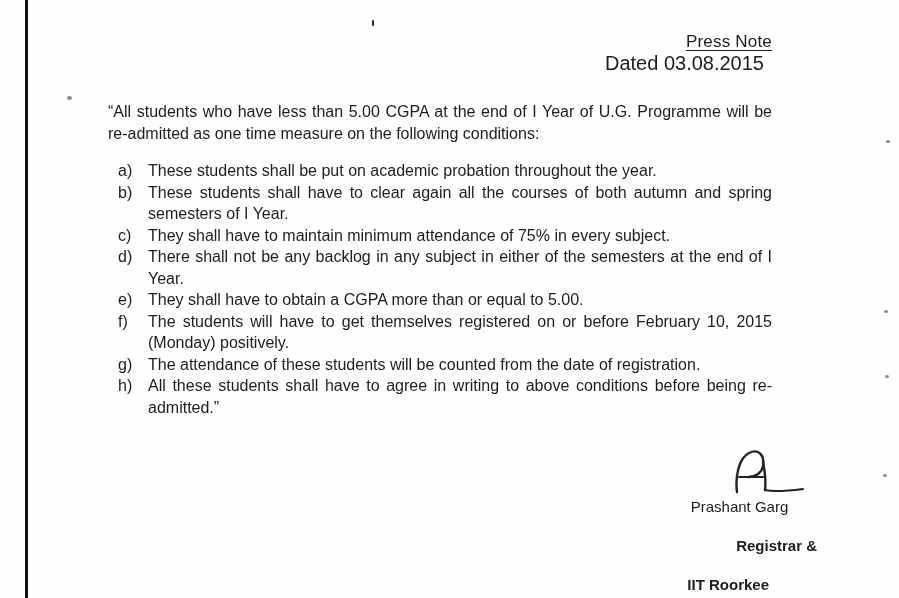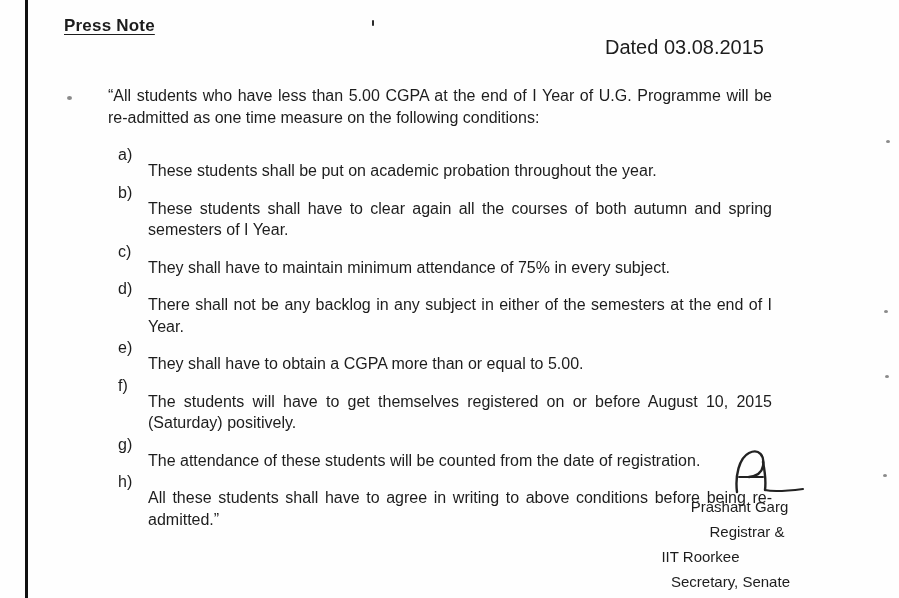--- a/index.html
+++ b/index.html
@@ -30,25 +30,25 @@
     background: #8a8a8a;
     border-radius: 50%;
   }
   .content {
     position: absolute;
     left: 108px;
     top: 16px;
     width: 664px;
   }
   .doc-title {
-    text-align: left;
+    text-align: right;
     font-size: 17px;
-    font-weight: bold;
+    font-weight: normal;
     letter-spacing: 0.2px;
-    margin: 0 0 0 -44px; 
+    margin: 16px 0 0 -44px; 
   }
   .doc-title span {
     text-decoration: underline;
     text-underline-offset: 3px;
   }
   .doc-date {
     text-align: right;
     font-size: 20px;
     padding-right: 8px;
   }
@@ -67,42 +67,42 @@
     font-size: 16px;
     line-height: 21.5px;
   }
   .cond-label {
     width: 30px;
     flex: 0 0 30px;
   }
   .cond-text {
     flex: 1;
     text-align: justify;
-    margin-top: 16px;
   }
   .sign-block {
     position: absolute;
     left: 632px;
     top: 448px;
     width: 185px;
     text-align: center;
   }
   .sign-mark {
     display: block;
     margin: 0 10px 2px auto;
   }
   .sign-name {
     font-size: 15px;
     font-weight: 400;
     padding-left: 30px;
   }
   .sign-line {
     font-size: 15px;
-    font-weight: normal;
-    margin-top: 8px;
+    font-weight: bold;
+    margin-top: 22px;
+    text-align: right;
   }
   .sign-line.l1 { padding-left: 45px; }
   .sign-line.l2 { padding-left: 12px; }
   .sign-line.l3 { padding-left: 0px; margin-right: 48px; }
 </style>
 </head>
 <body>
 
 <div class="page">
 
@@ -147,21 +147,21 @@
         <span class="cond-text">There shall not be any backlog in any subject in either of the semesters at the end of I Year.</span>
       </div>
 
       <div class="cond-item">
         <span class="cond-label">e)</span>
         <span class="cond-text">They shall have to obtain a CGPA more than or equal to 5.00.</span>
       </div>
 
       <div class="cond-item">
         <span class="cond-label">f)</span>
-        <span class="cond-text">The students will have to get themselves registered on or before August 10, 2015 (Saturday) positively.</span>
+        <span class="cond-text">The students will have to get themselves registered on or before February 10, 2015 (Monday) positively.</span>
       </div>
 
       <div class="cond-item">
         <span class="cond-label">g)</span>
         <span class="cond-text">The attendance of these students will be counted from the date of registration.</span>
       </div>
 
       <div class="cond-item">
         <span class="cond-label">h)</span>
         <span class="cond-text">All these students shall have to agree in writing to above conditions before being re-admitted.”</span>

